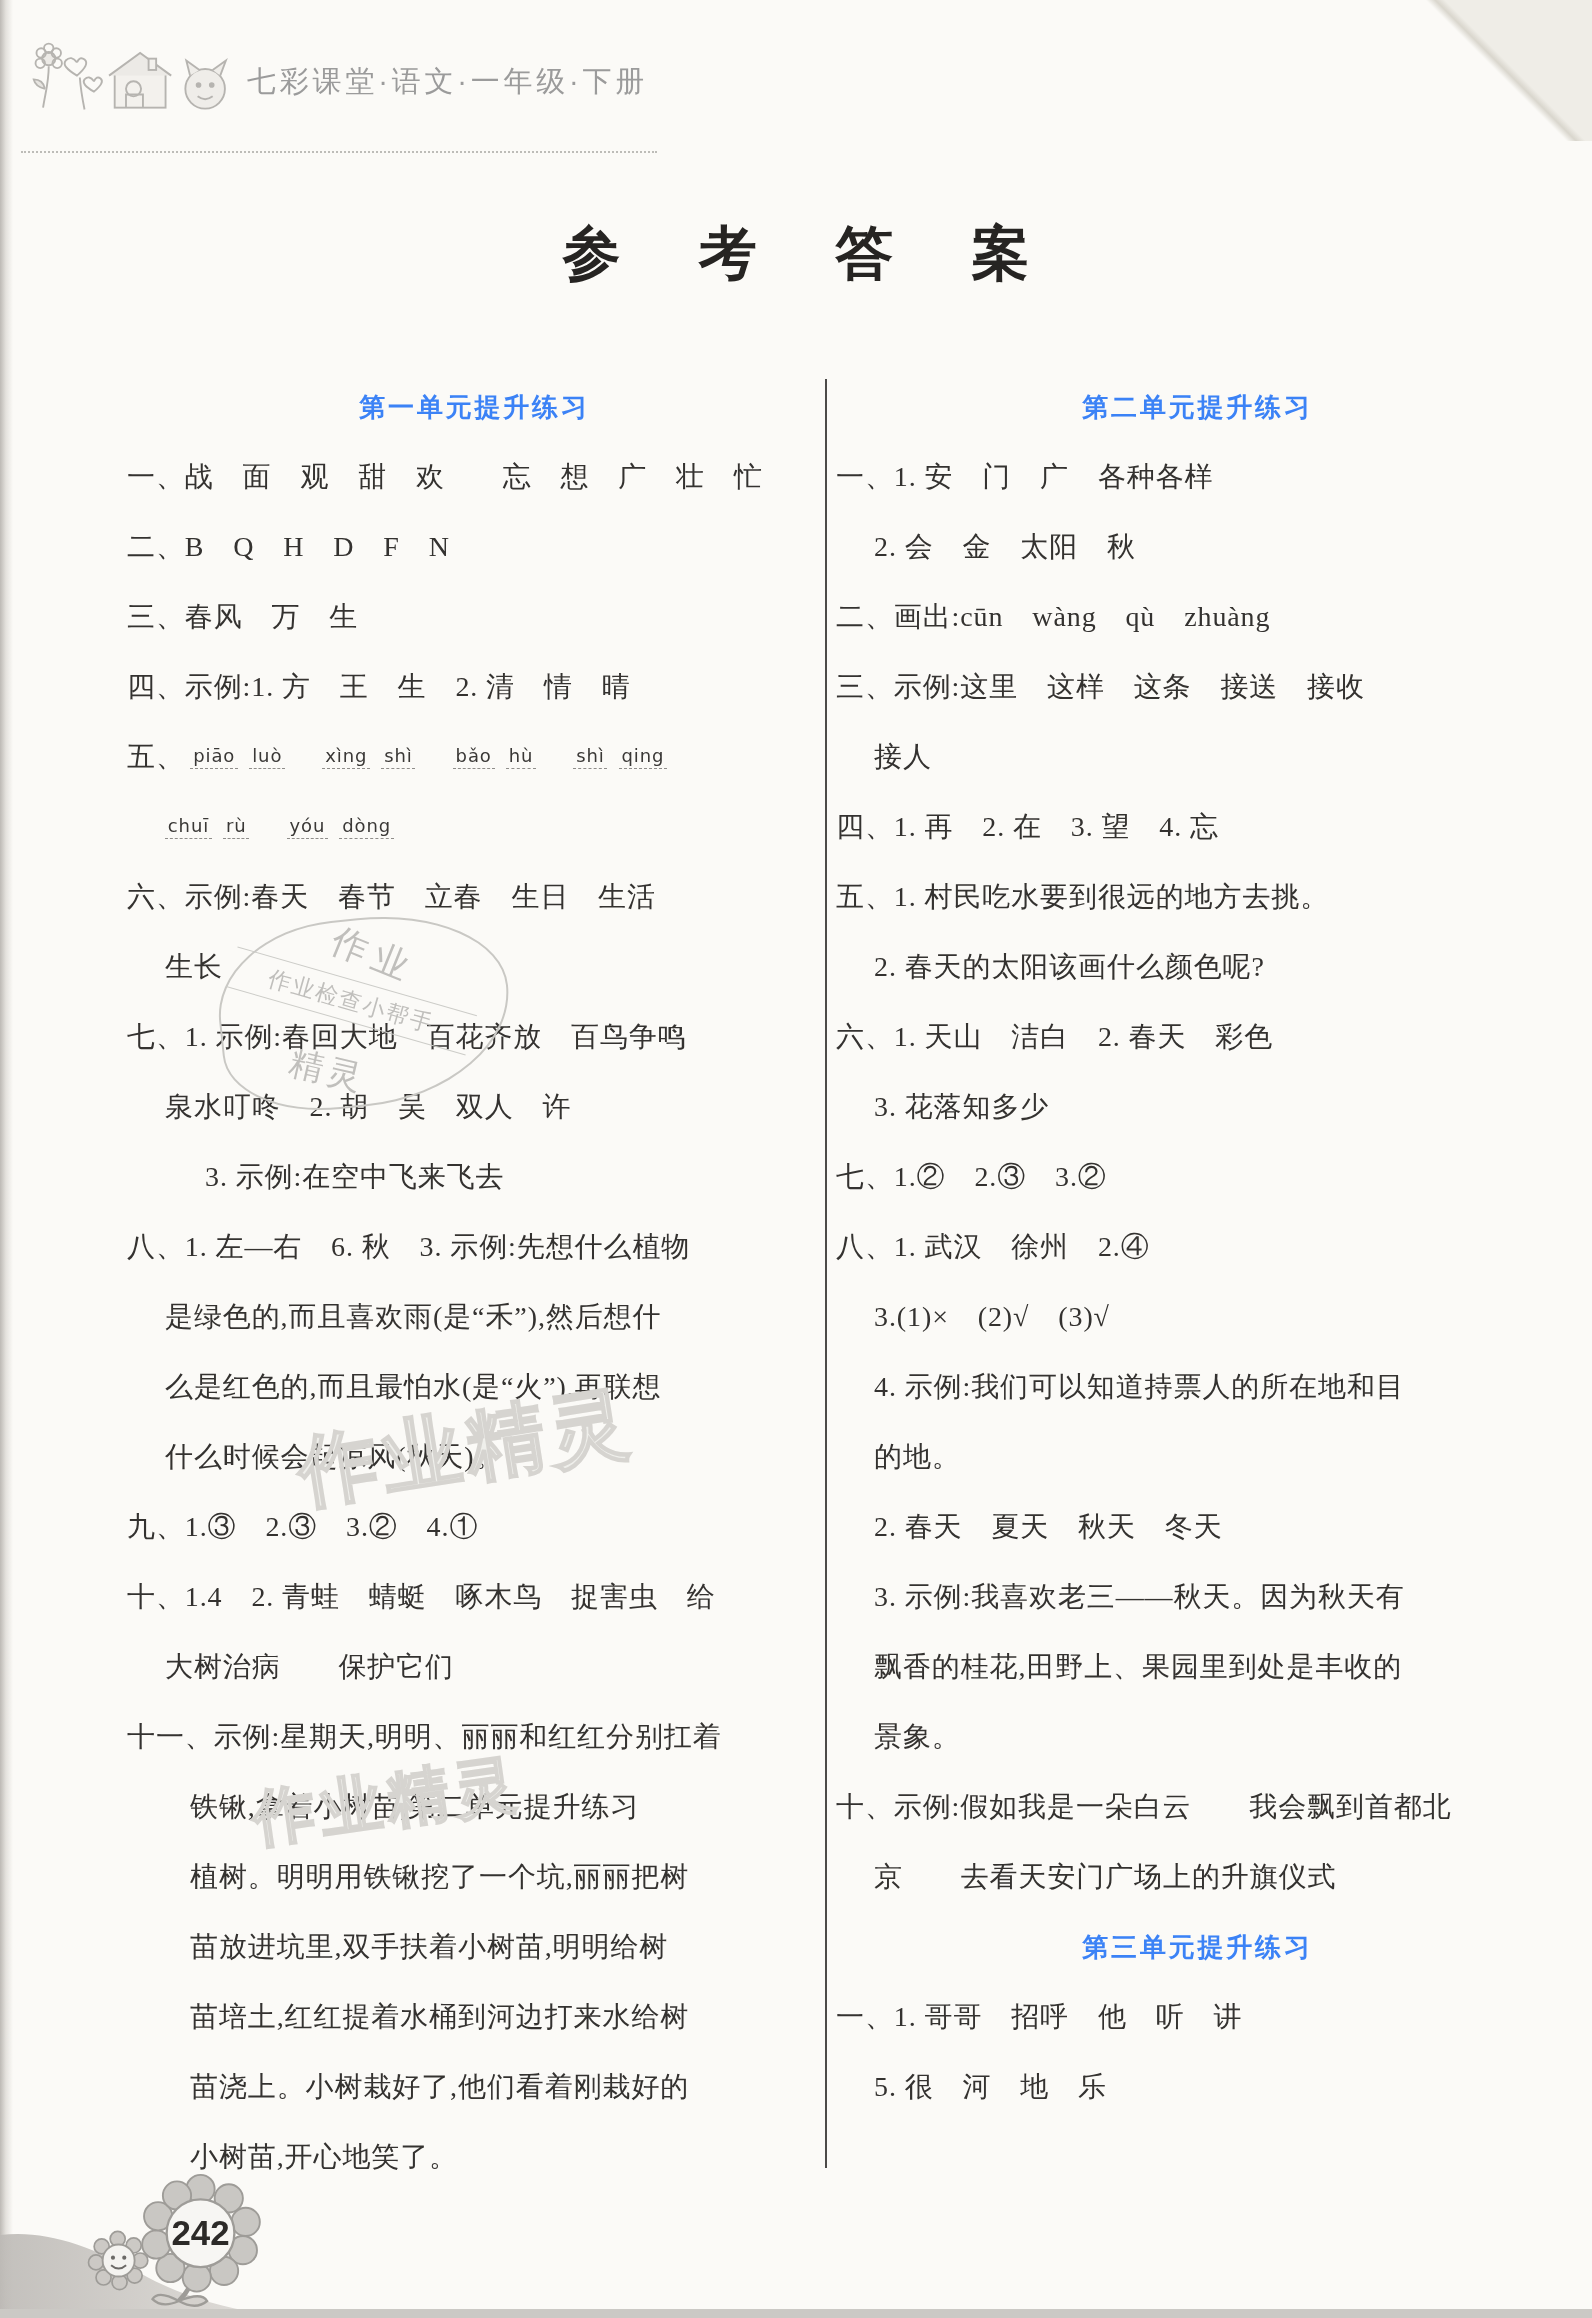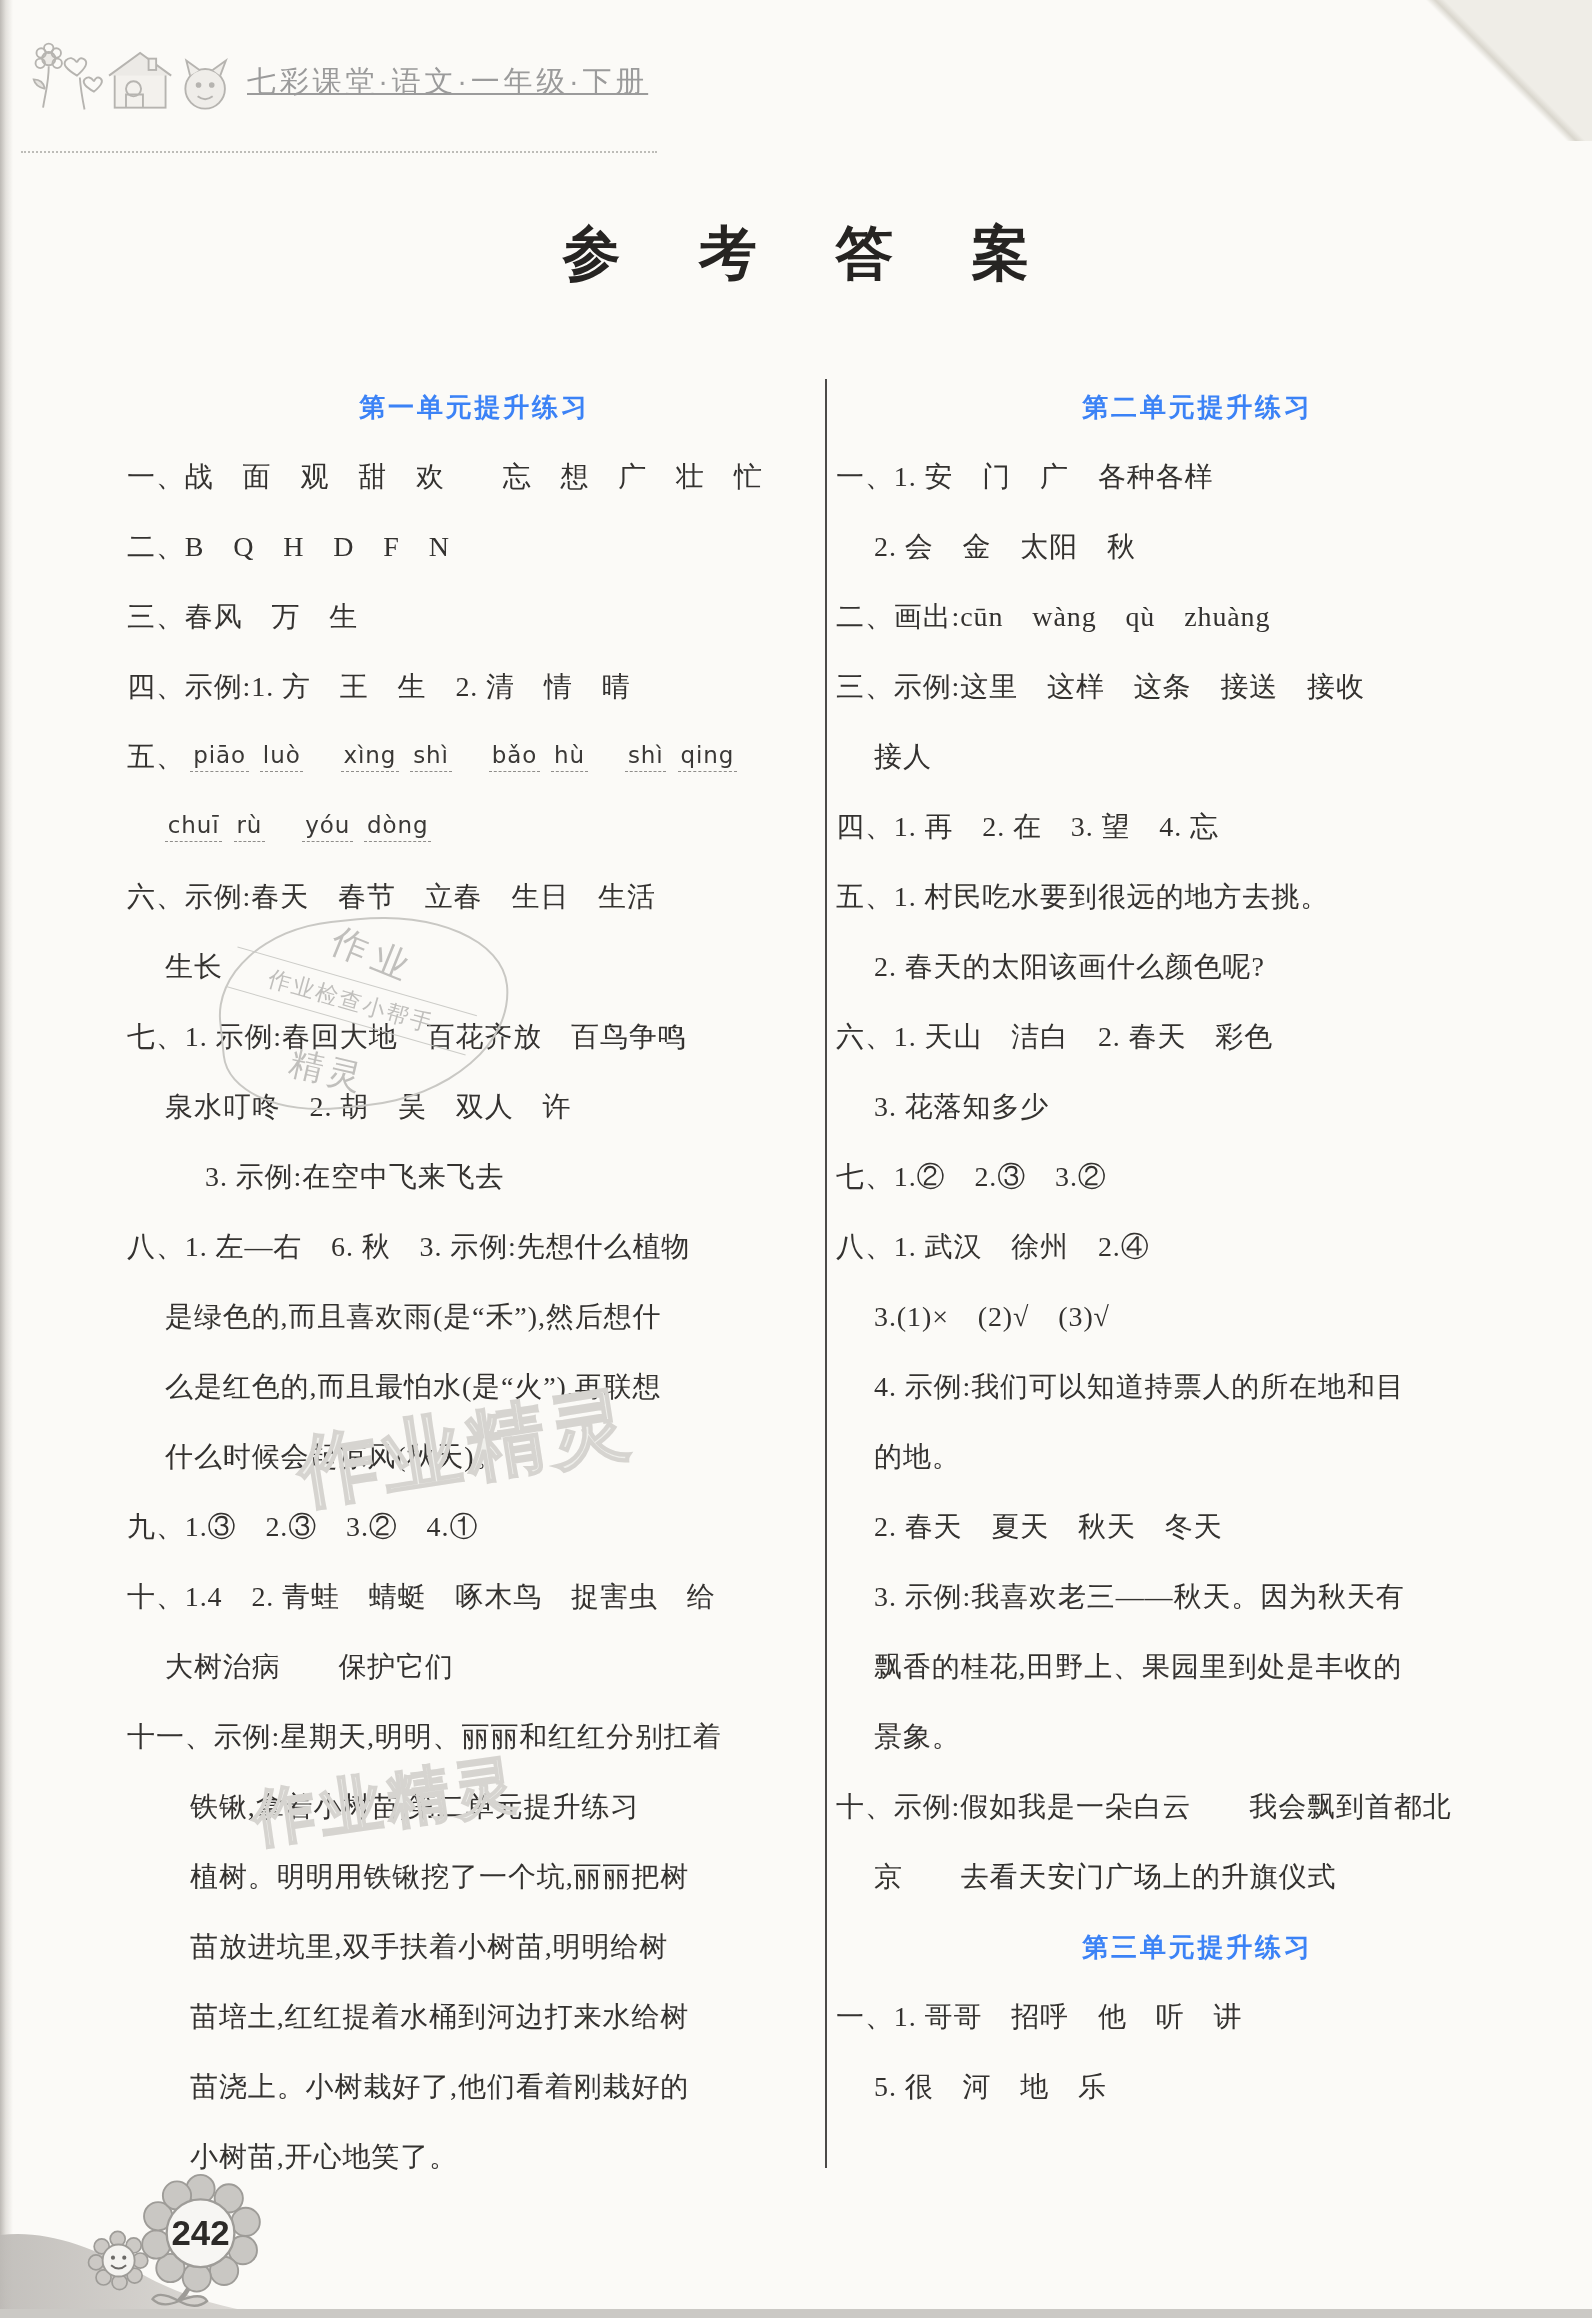--- a/index.html
+++ b/index.html
@@ -5,40 +5,40 @@
   html,body{margin:0;padding:0;background:#8a8a8a;}
   .page{position:relative;width:1592px;height:2318px;background:#fbfaf7;overflow:hidden;
         font-family:"Liberation Serif","DejaVu Serif",serif;}
   .left-edge{position:absolute;left:0;top:0;width:13px;height:100%;
         background:linear-gradient(90deg,#a8a49f 0%,#dcd9d4 45%,rgba(251,250,247,0) 100%);opacity:.75;}
   .corner-tear{position:absolute;top:0;right:0;width:179px;height:141px;
         background:linear-gradient(225deg,#efede7 0%,#efede7 46%,#d9d6cd 49%,rgba(0,0,0,0) 52%);}
   
   .header-art{position:absolute;left:28px;top:36px;width:212px;height:83px;}
   .series-title{position:absolute;left:247px;top:62px;font-family:"Liberation Sans","DejaVu Sans",sans-serif;
-        font-size:29px;color:#9b9b9b;letter-spacing:3.8px;white-space:pre;text-decoration:underline;}
+        font-size:29px;color:#9b9b9b;letter-spacing:3.8px;white-space:pre;}
   .header-rule{position:absolute;left:21px;top:151px;width:636px;border-top:2.8px dotted #bdbcb8;}
   
   .main-title{position:absolute;left:0;top:215px;width:1592px;margin:0;text-align:center;
         font-size:58px;font-weight:bold;color:#262422;letter-spacing:0.55em;text-indent:0.55em;}
   
   .divider{position:absolute;left:825px;top:379px;width:1.9px;height:1789px;background:#4c4a48;}
   .col{position:absolute;top:372px;}
   .col-left{left:127px;width:695px;}
   .col-right{left:836px;width:723px;}
   .row{height:70px;display:flex;align-items:center;white-space:pre;}
   .heading-row{justify-content:center;font-family:"Liberation Sans","DejaVu Sans",sans-serif;
         font-weight:bold;font-size:26px;color:#3b82f6;letter-spacing:2.8px;}
   .text-row{font-size:28px;color:#343230;letter-spacing:0.9px;}
   .ind-0{padding-left:0;}
   .ind-1{padding-left:38px;}
   .ind-2{padding-left:78px;}
   .ind-3{padding-left:63px;}
   .py-marker{margin-right:5.6px;}
-  .py-word{font-family:"DejaVu Sans","Liberation Sans",sans-serif;font-size:23px;color:#3a3836;
+  .py-word{font-family:"DejaVu Sans","Liberation Sans",sans-serif;font-size:18px;color:#3a3836;
         border-bottom:1.9px dashed #8f8d8a;padding:0 2.8px 2.8px 2.8px;margin-right:11.3px;}
   .py-pair{margin-right:26px;display:inline-flex;}
   
   .stamp{position:absolute;left:219px;top:918px;width:287px;height:184px;color:#c0bfbc;
         font-family:"Liberation Sans","DejaVu Sans",sans-serif;pointer-events:none;}
   .stamp-blob{position:absolute;left:0;top:0;width:100%;height:100%;border:2.8px solid #c9c8c4;
         border-radius:46% 54% 58% 42% / 52% 48% 62% 38%;transform:rotate(-6deg);}
   .stamp-top{position:absolute;left:111px;top:13px;transform:rotate(22deg);font-size:36px;letter-spacing:7.5px;}
   .stamp-mid{position:absolute;left:7.5px;top:62px;width:241px;transform:rotate(16deg);font-size:22.6px;
         letter-spacing:1.9px;text-align:center;border-top:1.9px solid #ccccc8;border-bottom:1.9px solid #ccccc8;

